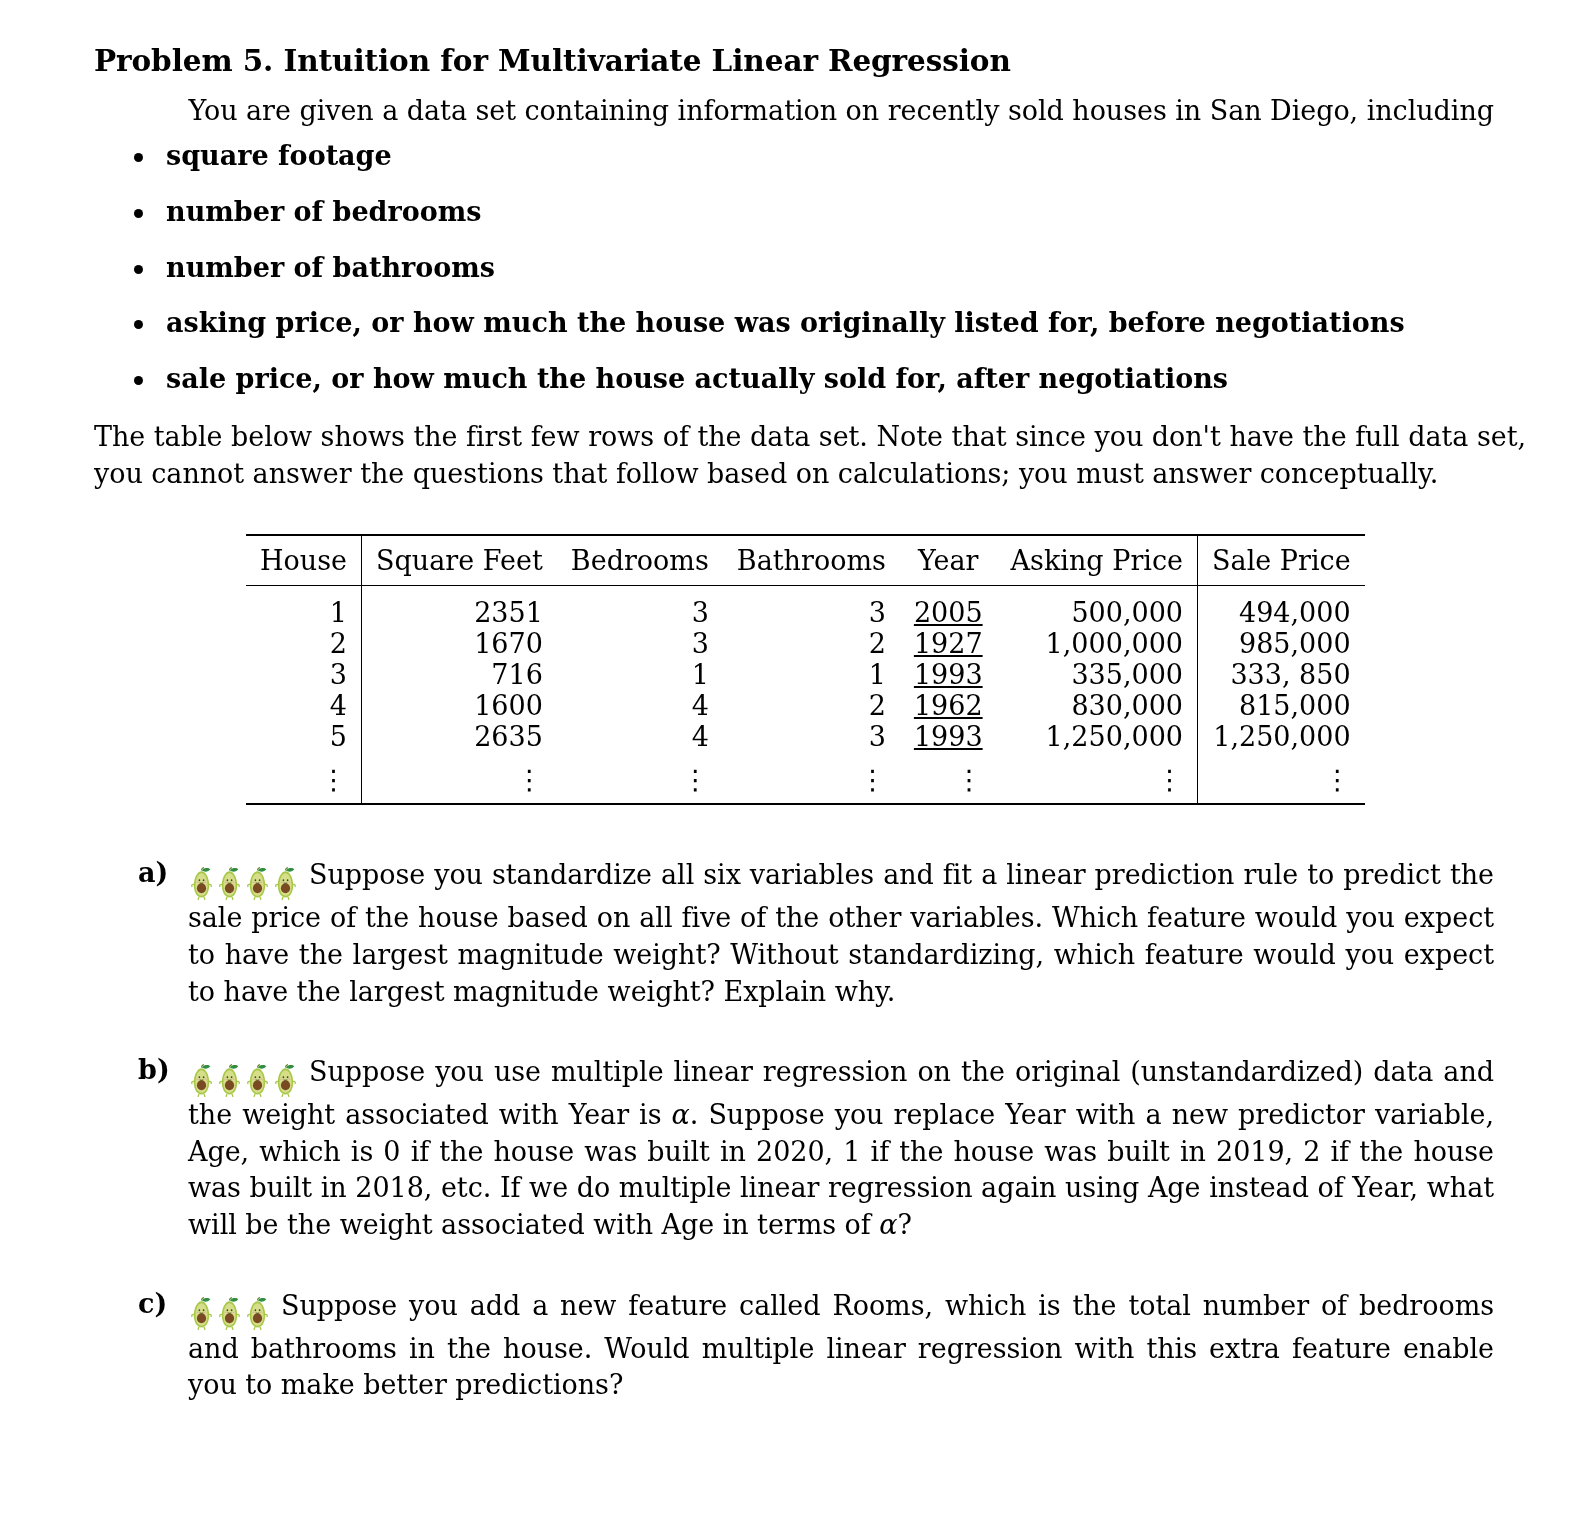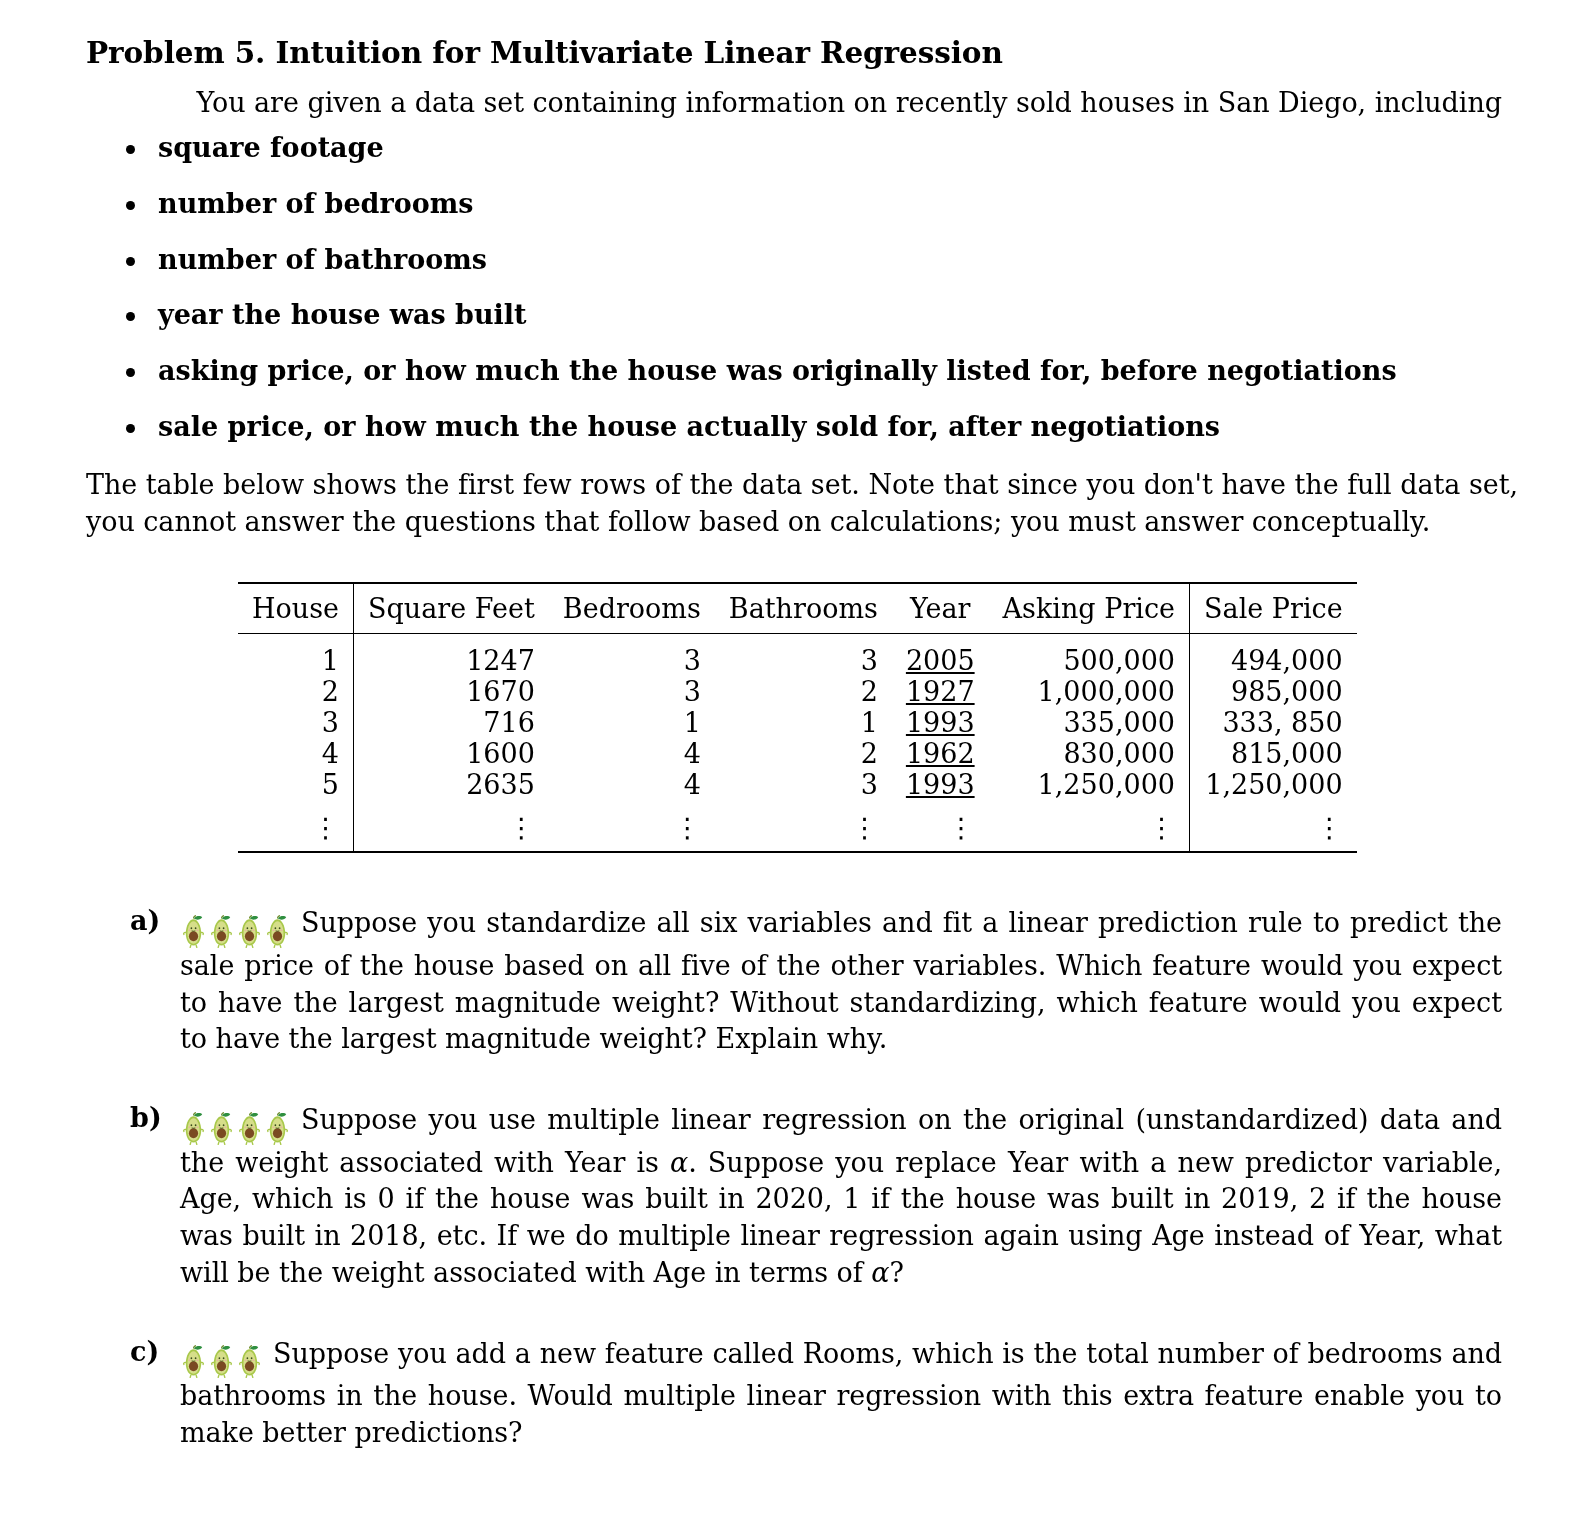--- a/index.html
+++ b/index.html
@@ -11,21 +11,21 @@
     width: 1588px;
     height: 1514px;
     font-family: "DejaVu Serif", "Liberation Serif", serif;
     color: #000000;
     overflow: hidden;
   }
   .page {
     position: relative;
     width: 1588px;
     height: 1514px;
-    padding: 8px;
+    padding: 16px;
     box-sizing: border-box;
   }
   .content {
     padding: 28px 78px 0 78px;
   }
 
   
   .problem-title {
     font-size: 29.5px;
     font-weight: bold;
@@ -188,21 +188,20 @@
   <div class="content">
 
     <h1 class="problem-title">Problem 5. Intuition for Multivariate Linear Regression</h1>
 
     <p class="para intro">You are given a data set containing information on recently sold houses in San Diego, including</p>
 
     <ul class="bullets">
       <li><span class="bullet-dot"></span><span>square footage</span></li>
       <li><span class="bullet-dot"></span><span>number of bedrooms</span></li>
       <li><span class="bullet-dot"></span><span>number of bathrooms</span></li>
-      <li><span class="bullet-dot"></span><span>year the house was built</span></li>
       <li><span class="bullet-dot"></span><span>asking price, or how much the house was originally listed for, before negotiations</span></li>
       <li><span class="bullet-dot"></span><span>sale price, or how much the house actually sold for, after negotiations</span></li>
     </ul>
 
     <p class="para tablenote">The table below shows the first few rows of the data set. Note that since you don't have the full data set, you cannot answer the questions that follow based on calculations; you must answer conceptually.</p>
 
     <div class="table-wrap">
       <table class="data-table">
         <thead>
           <tr class="head-row">
@@ -211,21 +210,21 @@
             <th class="col-bed">Bedrooms</th>
             <th class="col-bath">Bathrooms</th>
             <th class="col-year">Year</th>
             <th class="col-ask vrule-left">Asking Price</th>
             <th class="col-sale">Sale Price</th>
           </tr>
         </thead>
         <tbody>
           <tr>
             <td class="col-house vrule-left">1</td>
-            <td class="col-sqft">1247</td>
+            <td class="col-sqft">2351</td>
             <td class="col-bed">3</td>
             <td class="col-bath">3</td>
             <td class="col-year">2005</td>
             <td class="col-ask vrule-left">500,000</td>
             <td class="col-sale">494,000</td>
           </tr>
           <tr>
             <td class="col-house vrule-left">2</td>
             <td class="col-sqft">1670</td>
             <td class="col-bed">3</td>

